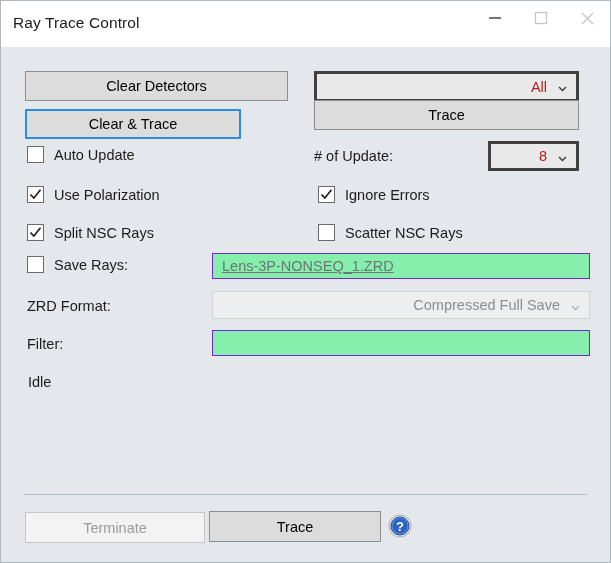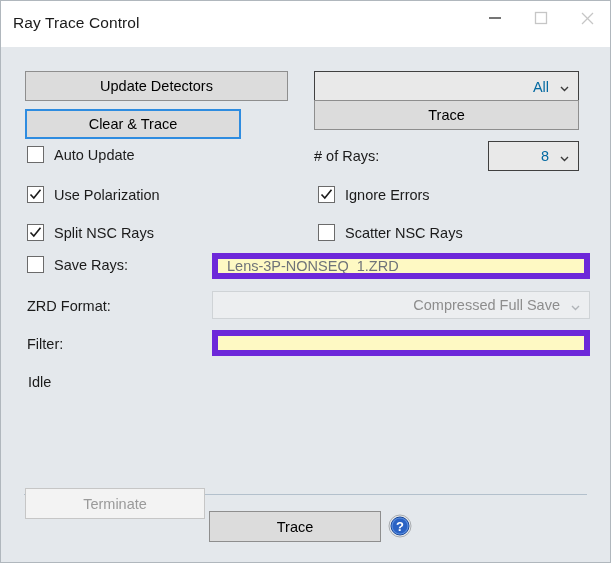--- a/index.html
+++ b/index.html
@@ -81,55 +81,56 @@
   }
   .btn.disabled {
     background: #f3f3f3;
     border: 1px solid #c6c6c6;
     color: #9a9a9a;
   }
   
   .combo {
     box-sizing: border-box;
     background: #e9e9e9;
-    border: 1px solid #404040;
+    border: 3px solid #404040;
     display: flex;
     align-items: center;
     justify-content: flex-end;
     padding-right: 8px;
     font-size: 14.5px;
-    color: #0369a1;
+    color: #b91c1c;
     cursor: default;
   }
   .combo .combo-value {
     padding-right: 10px;
     white-space: nowrap;
   }
   .combo .chev {
     width: 11px;
     height: 11px;
     display: block;
   }
   .combo.disabled {
     background: #eceef0;
     border: 1px solid #cfd3d6;
     color: #8d8d8d;
   }
   
   .textfield {
     box-sizing: border-box;
-    background: #fef9c3;
-    border: 6px solid #6d28d9;
+    background: #86efac;
+    border: 1px solid #6d28d9;
     font-size: 14.5px;
     color: #6f7379;
     display: flex;
     align-items: center;
     padding-left: 9px;
     white-space: nowrap;
     overflow: hidden;
+    text-decoration: underline;
   }
   
   .checkrow {
     display: flex;
     align-items: flex-end;
     cursor: default;
   }
   .cbox {
     box-sizing: border-box;
     width: 17px;
@@ -203,41 +204,41 @@
               <line x1="2" y1="2" x2="13" y2="13" stroke="#c6c6c6" stroke-width="1.3"></line>
               <line x1="13" y1="2" x2="2" y2="13" stroke="#c6c6c6" stroke-width="1.3"></line>
             </svg>
         </span>
       </div>
     </div>
   </div>
 
   <div class="client">
 
-    <div class="btn abs" style="left:24px; top:24px; width:263px; height:30px;">Update Detectors</div>
+    <div class="btn abs" style="left:24px; top:24px; width:263px; height:30px;">Clear Detectors</div>
 
     <div class="combo abs" style="left:313px; top:24px; width:265px; height:31px;">
       <span class="combo-value">All</span>
       <span class="chev">
         <svg width="11" height="11" viewBox="0 0 11 11">
             <polyline points="2,4 5.5,7.5 9,4" fill="none" stroke="#3a3a3a" stroke-width="1.4"></polyline>
           </svg>
       </span>
     </div>
 
     <div class="btn focused abs" style="left:24px; top:62px; width:216px; height:30px;">Clear &amp; Trace</div>
 
     <div class="btn abs" style="left:313px; top:53px; width:265px; height:30px;">Trace</div>
 
     <div class="checkrow abs" style="left:26px; top:99px;">
       <span class="cbox"></span>
       <span class="cbox-label">Auto Update</span>
     </div>
 
-    <div class="plainlabel abs" style="left:313px; top:101px;"># of Rays:</div>
+    <div class="plainlabel abs" style="left:313px; top:101px;"># of Update:</div>
 
     <div class="combo abs" style="left:487px; top:94px; width:91px; height:30px;">
       <span class="combo-value">8</span>
       <span class="chev">
         <svg width="11" height="11" viewBox="0 0 11 11">
             <polyline points="2,4 5.5,7.5 9,4" fill="none" stroke="#3a3a3a" stroke-width="1.4"></polyline>
           </svg>
       </span>
     </div>
 
@@ -292,21 +293,21 @@
     </div>
 
     <div class="plainlabel abs" style="left:26px; top:289px;">Filter:</div>
 
     <div class="textfield abs" style="left:211px; top:283px; width:378px; height:26px;"></div>
 
     <div class="statuslabel abs" style="left:27px; top:327px;">Idle</div>
 
     <div class="sep" style="top:447px;"></div>
 
-    <div class="btn disabled abs" style="left:24px; top:441px; width:180px; height:31px;">Terminate</div>
+    <div class="btn disabled abs" style="left:24px; top:465px; width:180px; height:31px;">Terminate</div>
 
     <div class="btn abs" style="left:208px; top:464px; width:172px; height:31px;">Trace</div>
 
     <div class="abs" style="left:387px; top:467px;">
       <span class="helpicon">
         <svg width="24" height="24" viewBox="0 0 24 24">
           <circle cx="12" cy="12" r="11" fill="#e8eaec" stroke="#a8acb0" stroke-width="1"></circle>
           <circle cx="12" cy="12" r="9" fill="#2a62c4" stroke="#123f8f" stroke-width="1"></circle>
           <circle cx="12" cy="12" r="8" fill="none" stroke="#5b8ede" stroke-width="1.2"></circle>
           <text x="12" y="17" font-family="Liberation Sans, sans-serif" font-size="13" font-weight="bold" fill="#ffffff" text-anchor="middle">?</text>

